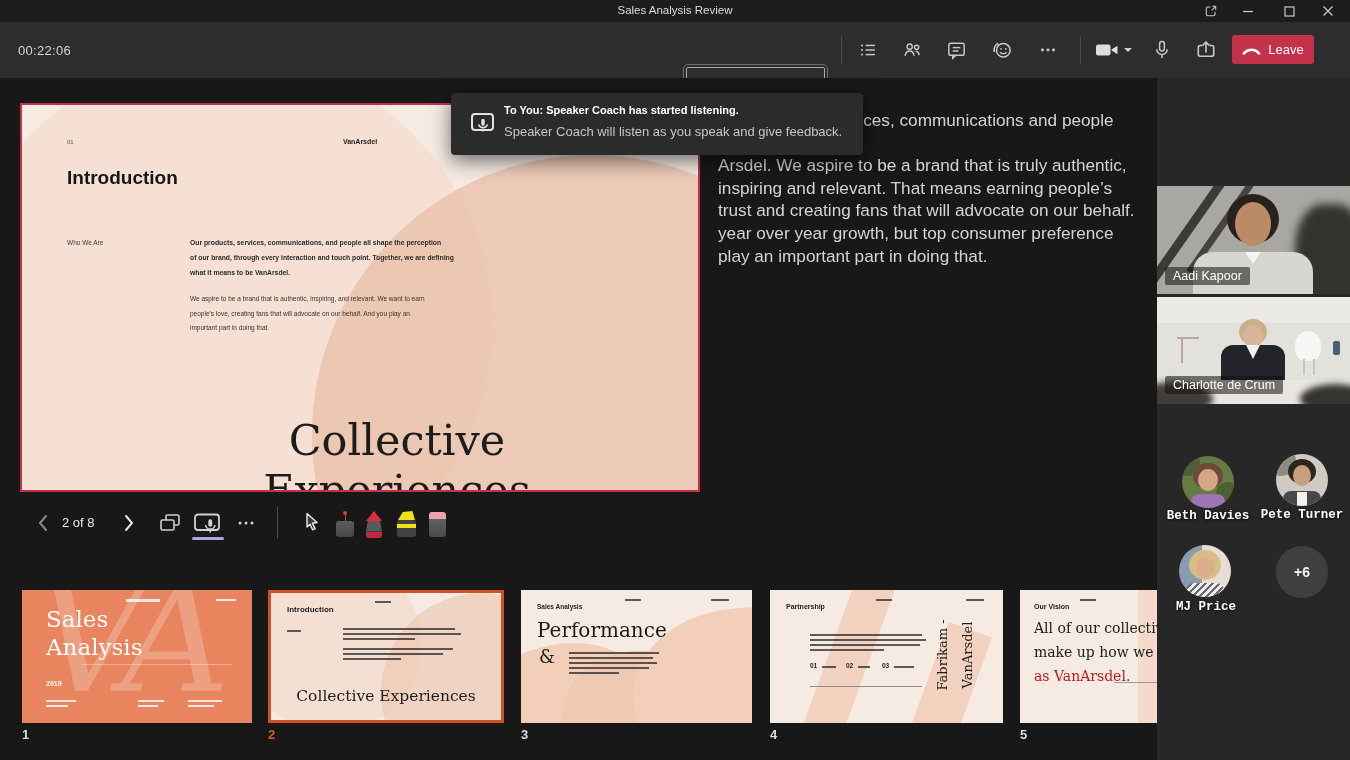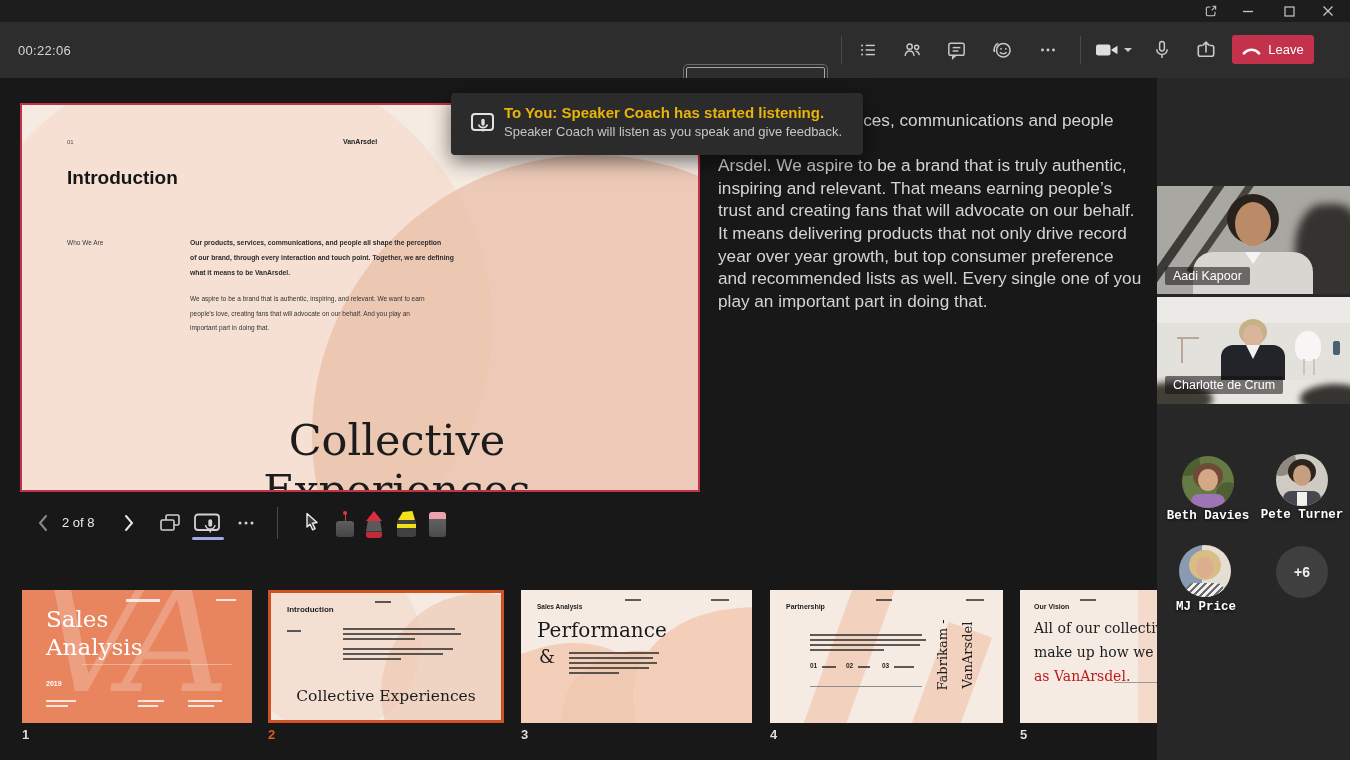--- a/index.html
+++ b/index.html
@@ -33,21 +33,21 @@
   .slide-title{font-family:"DejaVu Serif","Liberation Serif",serif;color:#1c1c1c;}
   .tinybold{font-weight:bold;color:#2b2b2b;}
 
   
   .notes{left:718px;top:31px;width:424px;font-size:17.2px;line-height:22.6px;color:#d4d4d4;}
   .notes span{display:block;}
 
   
   .toast{left:451px;top:15px;width:412px;height:62px;background:#2b2b2b;border-radius:4px;
          box-shadow:0 6px 20px rgba(0,0,0,.55);z-index:6;}
-  .toast .t1{left:53px;top:11px;font-size:15px;font-weight:bold;color:#eab308;}
+  .toast .t1{left:53px;top:11px;font-size:11px;font-weight:bold;color:#ffffff;}
   .toast .t2{left:53px;top:31px;font-size:13px;color:#c6c6c6;}
 
   
   .nav{top:427px;left:0;width:700px;height:40px;color:#d9d9d9;}
   .navtxt{font-size:13px;color:#ececec;}
   .underl{height:3px;border-radius:2px;background:#a4a8e4;}
 
   
   .thumb{top:512px;height:133px;background:#f5ebe3;overflow:hidden;}
   .thumbnum{top:649px;font-size:13px;font-weight:bold;color:#dddddd;}
@@ -64,20 +64,21 @@
 
   
   .tool{top:6px;width:20px;height:28px;}
 </style>
 </head>
 <body>
 
 <div class="app">
 
   <div class="a titlebar">
+    <span class="a title">Sales Analysis Review</span>
     <div class="a winbtn" style="left:1196px">
       <svg width="16" height="16" viewBox="0 0 24 24" fill="none" stroke="currentColor" stroke-width="1.6">
           <path d="M11 6H7a2 2 0 0 0-2 2v9a2 2 0 0 0 2 2h9a2 2 0 0 0 2-2v-4"></path>
           <path d="M14 5h5v5"></path>
           <line x1="19" y1="5" x2="13" y2="11"></line>
         </svg>
     </div>
     <div class="a winbtn" style="left:1233px">
       <svg width="14" height="14" viewBox="0 0 14 14">
           <line x1="2" y1="7.5" x2="12" y2="7.5" stroke="currentColor" stroke-width="1.3"></line>
@@ -203,23 +204,21 @@
         <span style="display:block">important part in doing that.</span>
       </div>
       <span class="a slide-title" style="left:130px;top:310px;width:490px;text-align:center;font-size:43px">Collective Experiences</span>
     </div>
 
     <div class="a notes">
       <span>Our products, services, communications and people are</span>
       <span>Arsdel. We aspire to be a brand that is truly authentic,</span>
       <span>inspiring and relevant. That means earning people’s</span>
       <span>trust and creating fans that will advocate on our behalf.</span>
-      <span>It means delivering products that not only drive record</span>
       <span>year over year growth, but top consumer preference</span>
-      <span>and recommended lists as well. Every single one of you</span>
       <span>play an important part in doing that.</span>
     </div>
 
     <div class="a toast">
       <div class="a" style="left:18px;top:16px">
         <svg width="28" height="28" viewBox="0 0 28 28" fill="none">
             <rect x="3" y="5" width="21" height="16" rx="3" stroke="#e2e2e2" stroke-width="2"></rect>
             <rect x="11.5" y="9" width="5" height="8.5" rx="2.5" fill="#e2e2e2" stroke="#2b2b2b" stroke-width="1.6"></rect>
             <path d="M9.5 15.5a4.8 4.8 0 0 0 9 0" stroke="#e2e2e2" stroke-width="1.6"></path>
             <line x1="14" y1="20" x2="14" y2="22.5" stroke="#e2e2e2" stroke-width="1.6"></line>

